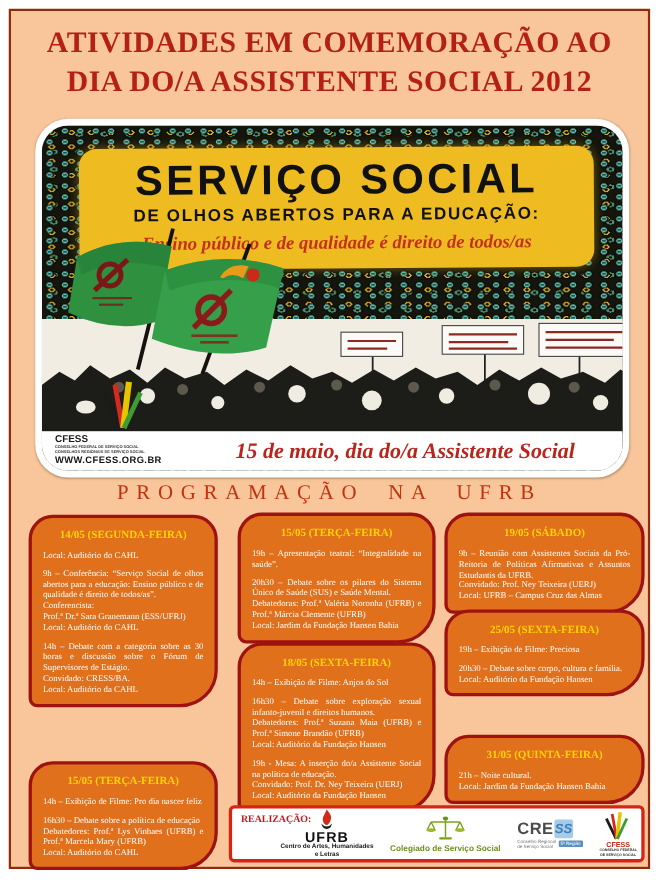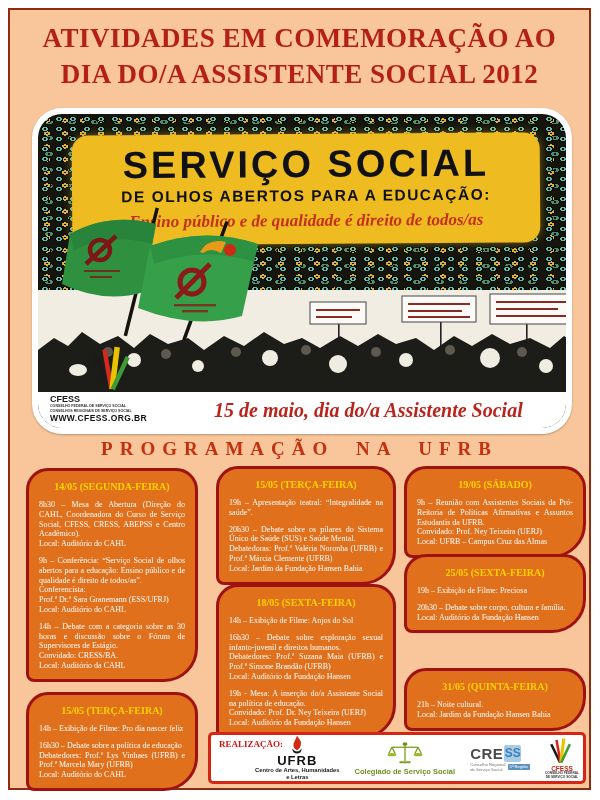--- a/index.html
+++ b/index.html
@@ -33,21 +33,21 @@
   .band{position:absolute;left:0;right:0;bottom:0;height:36px;background:#ffffff}
   .cfess-badge{position:absolute;left:12px;bottom:4px;width:150px}
   .cfess-ribbons{position:absolute;left:44px;bottom:30px}
   .cfess-name{font-family:"Liberation Sans",sans-serif;font-weight:bold;font-size:9px;color:#1a1a1a;line-height:9px}
   .cfess-line{font-family:"Liberation Sans",sans-serif;font-weight:bold;font-size:3.6px;color:#333;line-height:4.4px}
   .cfess-url{font-family:"Liberation Sans",sans-serif;font-weight:bold;font-size:8.5px;color:#111;line-height:11px;letter-spacing:.4px}
   .date-script{position:absolute;left:176px;right:10px;bottom:6px;text-align:left;
                font-style:italic;font-weight:bold;font-size:20px;color:#b9241c}
   
   .section-title{position:absolute;top:428px;left:0;right:0;text-align:center;color:#c3310f;
-                 font-weight:bold;font-size:19px;letter-spacing:7px;word-spacing:10px}
+                 font-weight:normal;font-size:19px;letter-spacing:7px;word-spacing:10px}
   
   .event-box{position:absolute;background:#e0701c;border:3px solid #9e1212;
              border-radius:22px 22px 34px 8px;padding:8px 10px;box-sizing:border-box;
              color:#ffffff;font-size:8px;line-height:9.8px;text-align:justify}
   .event-title{text-align:center;color:#ffd400;font-weight:bold;font-size:10px;
                line-height:12px;margin:2px 0 7px;text-align:center}
   .event-block{margin-bottom:7px}
   .event-block:last-child{margin-bottom:0}
   .event-block .line{min-height:9.8px}
   .box-a{left:16px;top:458px;width:172px}
@@ -64,21 +64,21 @@
   .logos{position:absolute;left:44px;right:4px;top:0;bottom:0;display:flex;align-items:center;
          justify-content:space-between;gap:6px}
   .logo{display:flex;flex-direction:column;align-items:center;font-family:"Liberation Sans",sans-serif}
   .ufrb-name{font-weight:bold;font-size:13px;line-height:12px;color:#111;letter-spacing:1px}
   .ufrb-dept{font-weight:bold;font-size:5.8px;line-height:6.6px;color:#222;text-align:center}
   .coleg-label{font-weight:bold;font-size:7.5px;color:#6b8f1f;margin-top:2px}
   .cress{align-items:flex-start}
   .cress-row{display:flex;align-items:center}
   .cress-prefix{font-weight:bold;font-size:15px;color:#4a4a4a;letter-spacing:.5px}
   .ss-chip{width:17px;height:17px;background:#a8cce4;color:#3a7fc1;font-weight:bold;
-           font-size:12px;line-height:17px;text-align:center;border-radius:2px;margin-left:1px}
+           font-style:italic;font-size:12px;line-height:17px;border-radius:2px;margin-left:1px}
   .cress-sub{display:flex;align-items:center;gap:2px}
   .cress-small{font-size:4.2px;line-height:5px;color:#777}
   .cress-region{background:#5a8fc0;color:#fff;font-size:4.2px;line-height:6px;padding:0 2px;border-radius:1px}
   .cfess-f-name{font-weight:bold;font-size:6.5px;line-height:7px;color:#cc2a1a}
   .cfess-f-line{font-weight:bold;font-size:3.2px;line-height:3.8px;color:#333}
   .italic{}
 </style>
 </head>
 <body>
 
@@ -183,21 +183,20 @@
         <div class="date-script">15 de maio, dia do/a Assistente Social</div>
       </div>
     </div>
   </div>
 
   <div class="section-title">PROGRAMAÇÃO NA UFRB</div>
 
   <div class="event-box box-a">
     <div class="event-title">14/05 (SEGUNDA-FEIRA)</div>
     <div class="event-block">
-        <div class="line">8h30 – Mesa de Abertura (Direção do CAHL, Coordenadora do Curso de Serviço Social, CFESS, CRESS, ABEPSS e Centro Acadêmico).</div>
         <div class="line">Local: Auditório do CAHL</div>
       </div>
     <div class="event-block">
         <div class="line italic">9h – Conferência: “Serviço Social de olhos abertos para a educação: Ensino público e de qualidade é direito de todos/as”.</div>
         <div class="line">Conferencista:</div>
         <div class="line">Prof.ª Dr.ª Sara Granemann (ESS/UFRJ)</div>
         <div class="line">Local: Auditório do CAHL</div>
       </div>
     <div class="event-block">
         <div class="line">14h – Debate com a categoria sobre as 30 horas e discussão sobre o Fórum de Supervisores de Estágio.</div>

